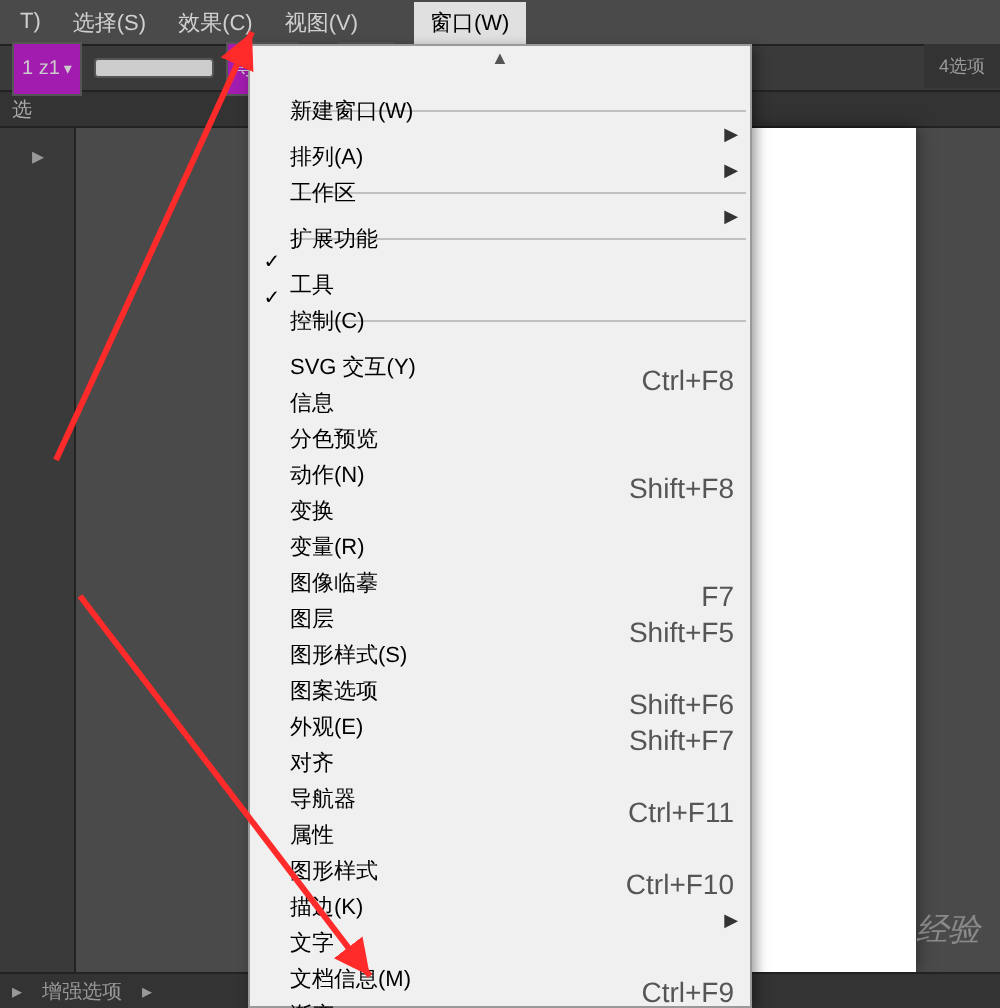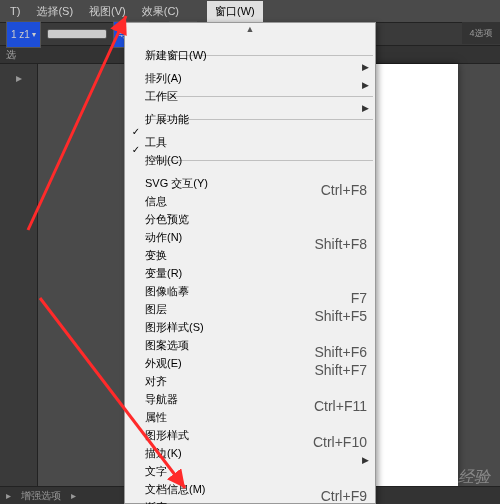--- a/index.html
+++ b/index.html
@@ -1,49 +1,49 @@
 <!DOCTYPE html>
 <html><head>
 <meta charset="utf-8">
 <style>
 * { margin:0; padding:0; box-sizing:border-box; font-family:"Microsoft YaHei","SimSun",sans-serif; }
 body { width:500px; height:504px; background:#4a4a4a; overflow:hidden; position:relative; }
 .menubar { height:22px; background:#4a4a4a; display:flex; align-items:center; font-size:11px; color:#d0d0d0; padding-left:2px; }
 .menubar-item { padding:3px 8px; cursor:default; }
 .menubar-item.open { background:#e0e0e0; color:#000;margin-left:20px; }
 .toolbar { height:24px; background:#3a3a3a; border-top:1px solid #222; border-bottom:1px solid #222; display:flex; align-items:center; gap:6px; padding:0 6px; font-size:10px; color:#ccc; }
-.tool-field { background:#1d4ed8; border:1px solid #555; padding:1px 4px; font-size:10px; color:#ccc; height:27px; display:flex; align-items:center; }
+.tool-field { background:#a21caf; border:1px solid #555; padding:1px 4px; font-size:10px; color:#ccc; height:27px; display:flex; align-items:center; }
 .tool-field.slider { width:60px; background:linear-gradient(to right,#ccc 0%,#ccc 100%); height:10px; border-radius:2px; }
 .panel-strip { height:18px; background:#333; border-bottom:1px solid #222; font-size:10px; color:#aaa; padding:2px 6px; }
 .canvas-area { position:absolute; top:64px; left:38px; right:0; bottom:18px; background:#4a4a4a; }
 .artboard { position:absolute; top:0; left:130px; width:290px; height:100%; background:#fff; box-shadow:0 0 8px rgba(0,0,0,0.5); }
 .toolbox { position:absolute; left:0; top:64px; width:38px; bottom:18px; background:#3a3a3a; border-right:1px solid #222; }
 .toolbox-btn { width:34px; height:24px; margin:2px; display:flex; align-items:center; justify-content:center; color:#999; font-size:12px; }
 .statusbar { position:absolute; bottom:0; left:0; right:0; height:18px; background:#333; border-top:1px solid #222; display:flex; align-items:center; font-size:10px; color:#999; padding:0 6px; gap:10px; }
 .dropdown { position:absolute; top:22px; left:124px; width:252px; background:#f0f0f0; border:1px solid #999; box-shadow:2px 2px 6px rgba(0,0,0,0.4); font-size:11px; color:#000; max-height:482px; overflow:visible; z-index:100; }
 .dd-item { display:flex; align-items:center; height:18px; padding:0 8px 0 2px; cursor:default; position:relative; }
 .dd-check { width:18px; text-align:center; font-size:10px; color:#000; }
 .dd-label { flex:1; white-space:nowrap;margin-top:23px; }
 .dd-shortcut { color:#555; font-size:14px; margin-left:12px; }
 .dd-arrow { font-size:9px; color:#333; position:absolute; right:6px; }
 .dd-sep { height:1px; background:#c0c0c0; margin:2px 2px 2px 24px; }
 .dd-scroll { height:12px; display:flex; align-items:center; justify-content:center; font-size:9px; color:#555; background:#f0f0f0; }
 .annot-arrow { position:absolute; pointer-events:none; z-index:200; }
-.watermark { position:absolute; right:10px; bottom:16px; color:rgba(255,255,255,0.35); font-size:16px; font-style:italic; z-index:50; }
+.watermark { position:absolute; right:10px; bottom:28px; color:rgba(255,255,255,0.35); font-size:16px; font-style:italic; z-index:50; }
 .chev { font-size:8px; margin-left:2px; }
 .right-tabs { position:absolute; right:0; top:22px; width:38px; height:22px; background:#333; display:flex; align-items:center; justify-content:center; font-size:9px; color:#999; }
 </style>
 </head>
 <body>
 
 <div class="menubar">
   <div class="menubar-item">T)</div>
   <div class="menubar-item">选择(S)</div>
+  <div class="menubar-item">效果(C)</div>
   <div class="menubar-item">视图(V)</div>
-  <div class="menubar-item">效果(C)</div>
   <div class="menubar-item open">窗口(W)</div>
 </div>
 
 <div class="toolbar">
   <div class="tool-field">
       <span>1 z1</span>
       <span class="chev">▾</span>
     </div>
   <div class="tool-field slider"></div>
   <div class="tool-field">

